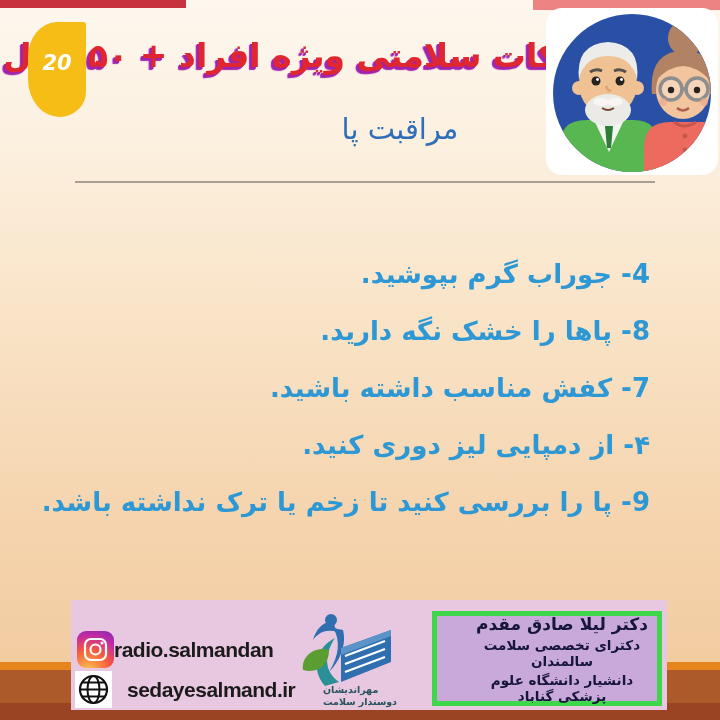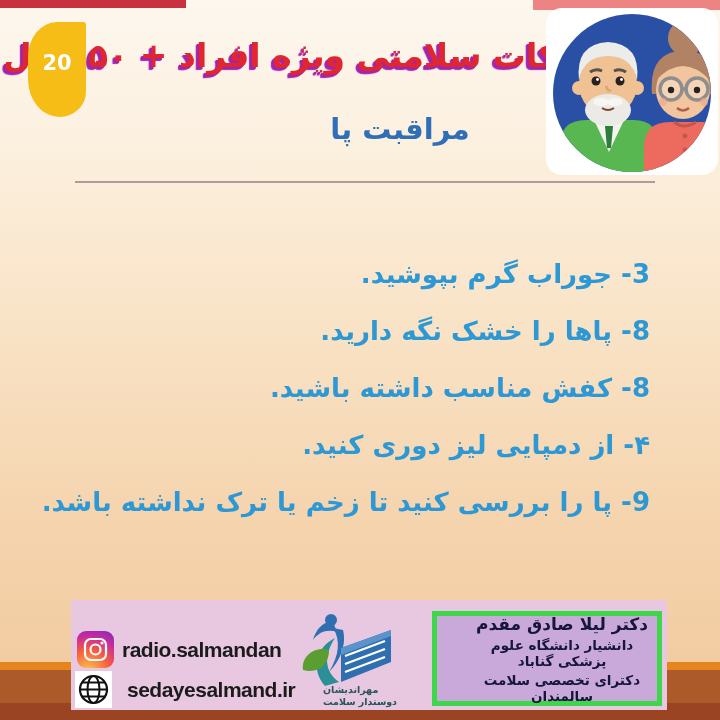--- a/index.html
+++ b/index.html
@@ -10,31 +10,31 @@
   }
   
   .strip-left{position:absolute;left:0;top:0;width:186px;height:8px;background:#c7323e;z-index:1;}
   .strip-right{position:absolute;left:533px;top:0;width:187px;height:10px;background:#ee8383;z-index:1;}
   
   .badge{
     position:absolute;left:28px;top:22px;width:58px;height:95px;
     background:#f6bd17;border-radius:46px 4px 42px 50px / 56px 4px 40px 60px;
     z-index:3;display:flex;align-items:center;justify-content:center;
   }
-  .badge span{color:#fff;font-size:21px;font-weight:bold;margin-top:-14px;}
+  .badge span{color:#fff;font-size:21px;font-weight:bold;margin-top:-14px;font-style:italic;}
   
   .title{
     position:absolute;left:50px;top:36px;width:520px;z-index:2;
     direction:rtl;text-align:center;white-space:nowrap;
     font-size:33px;font-weight:bold;color:#e0262e;
     text-shadow:-2px 2px 0 #a224ae,-3px 3px 1px #a224ae;
   }
   .subtitle{
     position:absolute;left:280px;top:112px;width:240px;z-index:2;
-    direction:rtl;text-align:center;font-size:29px;font-weight:bold;color:#2e6fb7;
+    direction:rtl;text-align:center;font-size:29px;font-weight:normal;color:#2e6fb7;
   }
   .divider{position:absolute;left:75px;top:181px;width:580px;height:2px;background:#a8a096;z-index:2;}
   
   .avatar-card{
     position:absolute;left:546px;top:8px;width:172px;height:167px;
     background:#ffffff;border-radius:16px;z-index:2;overflow:hidden;
   }
   
   .tips{
     position:absolute;left:50px;right:70px;top:246px;z-index:2;
@@ -43,21 +43,21 @@
   .tip{
     white-space:nowrap;line-height:57px;height:57px;
     font-size:26px;font-weight:bold;color:#2e98d5;
   }
   
   .band-orange{position:absolute;left:0;top:662px;width:720px;height:8px;background:#e6851e;z-index:1;}
   .band-brown{position:absolute;left:0;top:670px;width:720px;height:33px;background:#ad5a2a;z-index:1;}
   .band-dark{position:absolute;left:0;top:703px;width:720px;height:17px;background:#9b4424;z-index:1;}
   
   .footer-bar{position:absolute;left:71px;top:600px;width:596px;height:110px;background:#e8c7e0;z-index:3;}
-  .ig-row{position:absolute;left:6px;top:31px;display:flex;align-items:center;gap:8px;}
+  .ig-row{position:absolute;left:6px;top:31px;display:flex;align-items:center;}
   .web-row{position:absolute;left:4px;top:71px;display:flex;align-items:center;gap:15px;}
   .handle{
     font-family:"Liberation Sans",sans-serif;font-size:21px;font-weight:700;
     letter-spacing:-0.5px;color:#1b1b1b;
   }
   .ig-icon{
     width:37px;height:37px;border-radius:9px;flex:0 0 auto;
     background:radial-gradient(circle at 30% 110%,#fdcb52 0%,#f75c3c 45%,#c32aa3 75%,#7b2bb5 100%);
     display:flex;align-items:center;justify-content:center;
   }
@@ -138,23 +138,23 @@
         <circle cx="125" cy="82" r="3.2" fill="#27221f"></circle>
         <circle cx="151" cy="82" r="3.2" fill="#27221f"></circle>
         <path d="M131 100 Q137 105 143 100" stroke="#b0604e" stroke-width="2.5" fill="none"></path>
         <circle cx="117" cy="94" r="4" fill="#eda98c" fill-opacity="0.7"></circle>
         <circle cx="158" cy="94" r="4" fill="#eda98c" fill-opacity="0.7"></circle>
       </g>
     </svg>
   </div>
 
   <div class="tips">
-    <div class="tip">3- جوراب گرم بپوشید.</div>
+    <div class="tip">4- جوراب گرم بپوشید.</div>
     <div class="tip">8- پاها را خشک نگه دارید.</div>
-    <div class="tip">8- کفش مناسب داشته باشید.</div>
+    <div class="tip">7- کفش مناسب داشته باشید.</div>
     <div class="tip">۴- از دمپایی لیز دوری کنید.</div>
     <div class="tip">9- پا را بررسی کنید تا زخم یا ترک نداشته باشد.</div>
   </div>
 
   <div class="band-orange"></div>
   <div class="band-brown"></div>
   <div class="band-dark"></div>
 
   <div class="footer-bar">
 
@@ -196,19 +196,19 @@
         <path d="M50 60 L90 45" stroke="#ffffff" stroke-width="2" fill="none"></path>
       </svg>
       <div class="logo-text">
         <div>مهراندیشان</div>
         <div>دوستدار سلامت</div>
       </div>
     </div>
 
     <div class="doctor-box">
       <div class="doctor-name">دکتر لیلا صادق مقدم</div>
+      <div class="doctor-line">دکترای تخصصی سلامت سالمندان</div>
       <div class="doctor-line">دانشیار دانشگاه علوم پزشکی گناباد</div>
-      <div class="doctor-line">دکترای تخصصی سلامت سالمندان</div>
     </div>
 
   </div>
 
 </div>
 
 </body></html>

